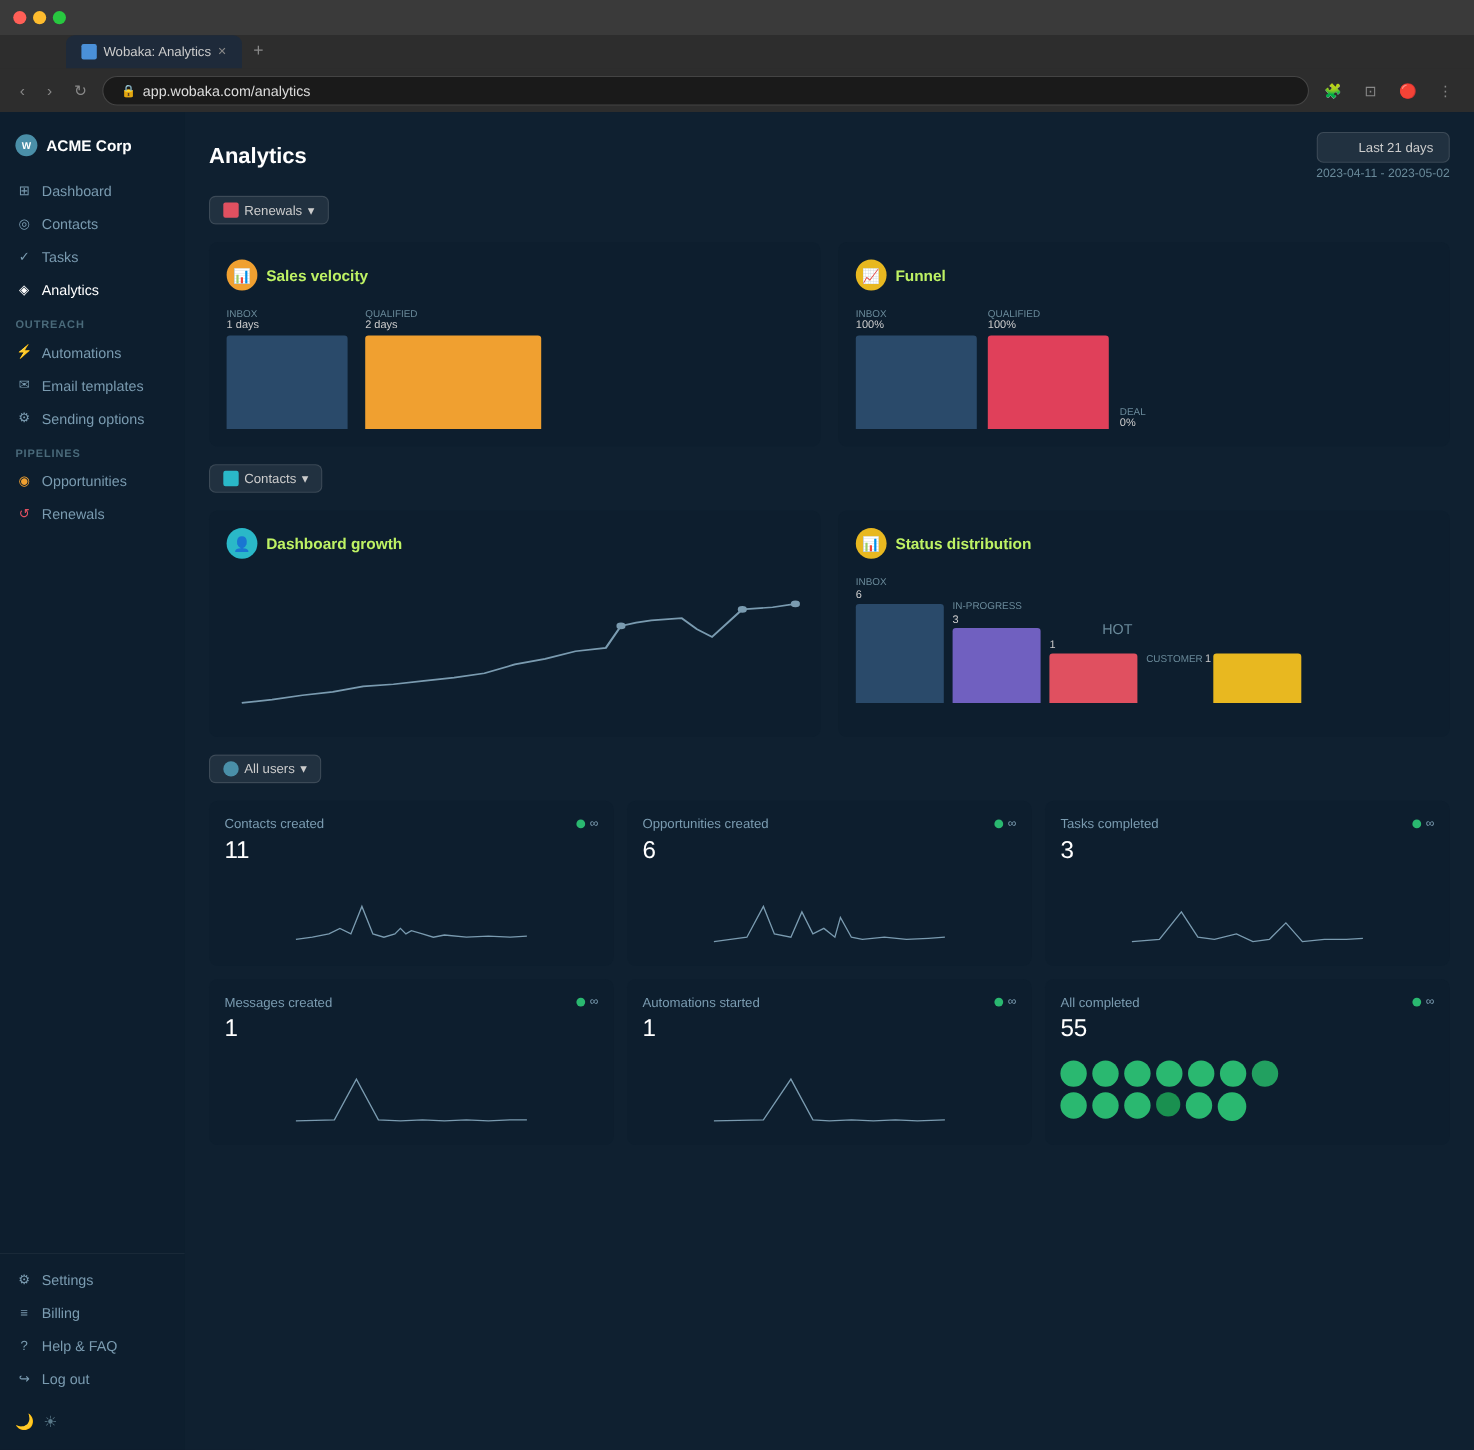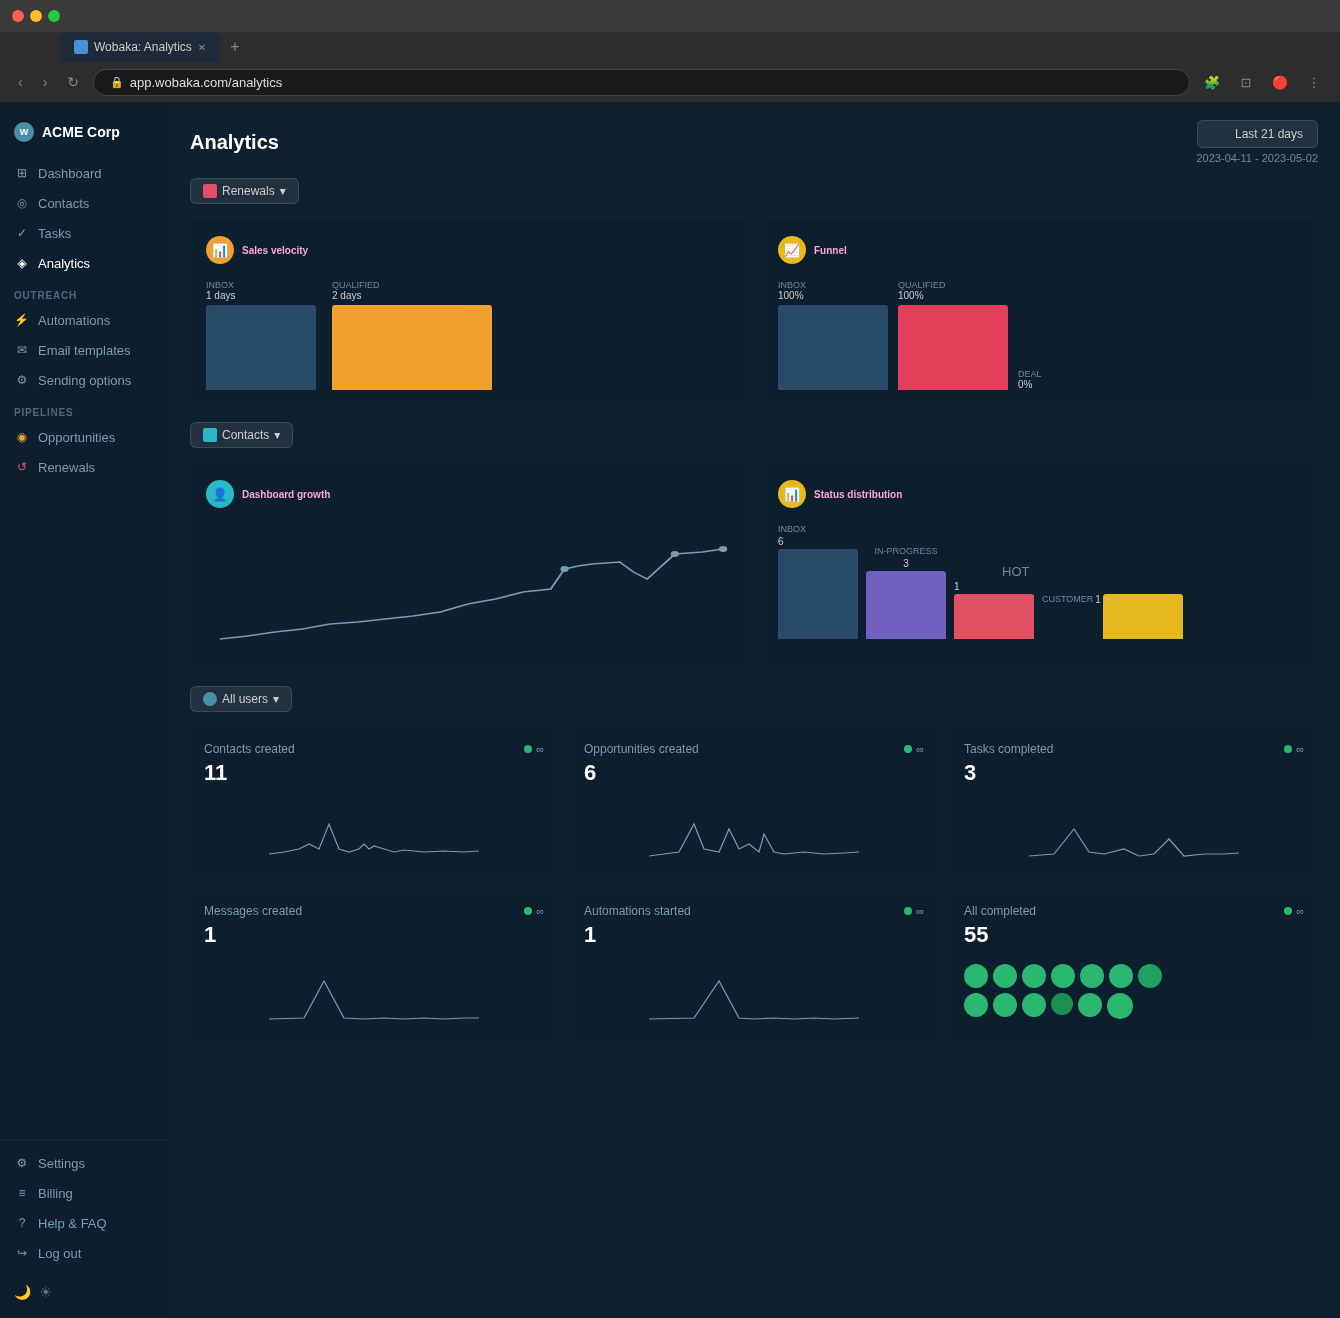--- a/index.html
+++ b/index.html
@@ -177,21 +177,21 @@
       margin-bottom: 16px;
     }
     .section-icon {
       width: 28px; height: 28px; border-radius: 50%;
       display: flex; align-items: center; justify-content: center;
       font-size: 13px;
     }
     .icon-orange { background: #f0a030; }
     .icon-teal { background: #2ab8c8; }
     .icon-yellow { background: #e8b820; }
-    .section-title { color: #f9a8d4; font-size: 10px; font-weight: 600; }
+    .section-title { color: #bef264; font-size: 14px; font-weight: 600; }
 
     
     .two-col { display: grid; grid-template-columns: 1fr 1fr; gap: 16px; }
 
     
     .growth-chart {
       height: 130px;
       position: relative;
       margin-top: 8px;
     }
@@ -212,21 +212,21 @@
     }
     .stat-title { color: #7a9bb0; font-size: 12px; text-align: right; }
     .stat-badge {
       display: flex;
       align-items: center;
       gap: 4px;
       color: #7a9bb0;
       font-size: 11px;
     }
     .stat-dot { width: 8px; height: 8px; border-radius: 50%; background: #2ab870; }
-    .stat-value { color: #fff; font-size: 22px; font-weight: 700; margin-bottom: 8px; }
+    .stat-value { color: #fff; font-size: 22px; font-weight: 400; margin-bottom: 8px; }
     .mini-chart { height: 70px; position: relative; }
 
     
     .main-content::-webkit-scrollbar { width: 6px; }
     .main-content::-webkit-scrollbar-track { background: transparent; }
     .main-content::-webkit-scrollbar-thumb { background: rgba(255,255,255,0.1); border-radius: 3px; }
   </style>
 </head>
 <body>
 
@@ -430,21 +430,21 @@
         <div class="section-header">
           <div class="section-icon icon-yellow">📊</div>
           <span class="section-title">Status distribution</span>
         </div>
         <div style="display:flex; gap:8px; align-items:flex-end;">
           <div style="display:flex; flex-direction:column; gap:2px;">
             <span style="color:#6a8a9a;font-size:9px;">INBOX</span>
             <span style="color:#ccc;font-size:10px;">6</span>
             <div style="background:#2a4a6a; width:80px; height:90px; border-radius:3px 3px 0 0;"></div>
           </div>
-          <div style="display:flex; flex-direction:column; gap:2px;text-align:center;">
+          <div style="display:flex; flex-direction:column; gap:2px;">
             <span style="color:#6a8a9a;font-size:9px;">IN-PROGRESS</span>
             <span style="color:#ccc;font-size:10px;">3</span>
             <div style="background:#7060c0; width:80px; height:68px; border-radius:3px 3px 0 0; align-self:flex-end;"></div>
           </div>
           <div style="display:flex; flex-direction:column; gap:2px;">
             <span style="color:#6a8a9a;font-size:13px;margin-left:48px;">HOT</span>
             <span style="color:#ccc;font-size:10px;">1</span>
             <div style="background:#e05060; width:80px; height:45px; border-radius:3px 3px 0 0; align-self:flex-end;"></div>
           </div>
           <div style="display:flex; flex-direction:row; gap:2px;">

